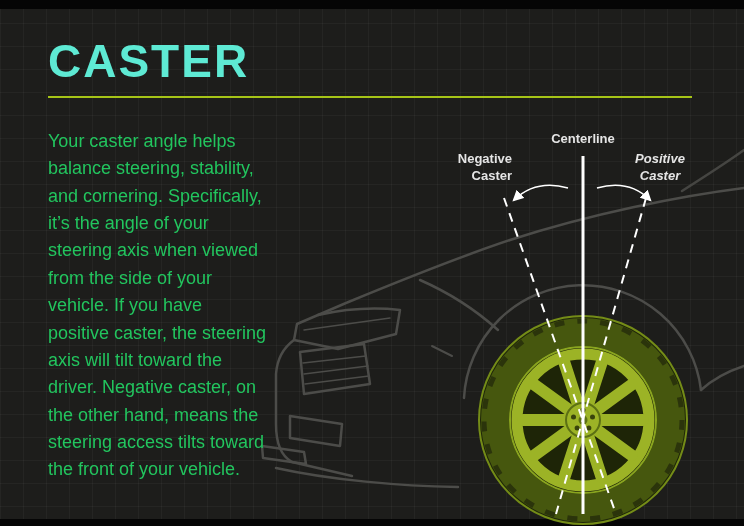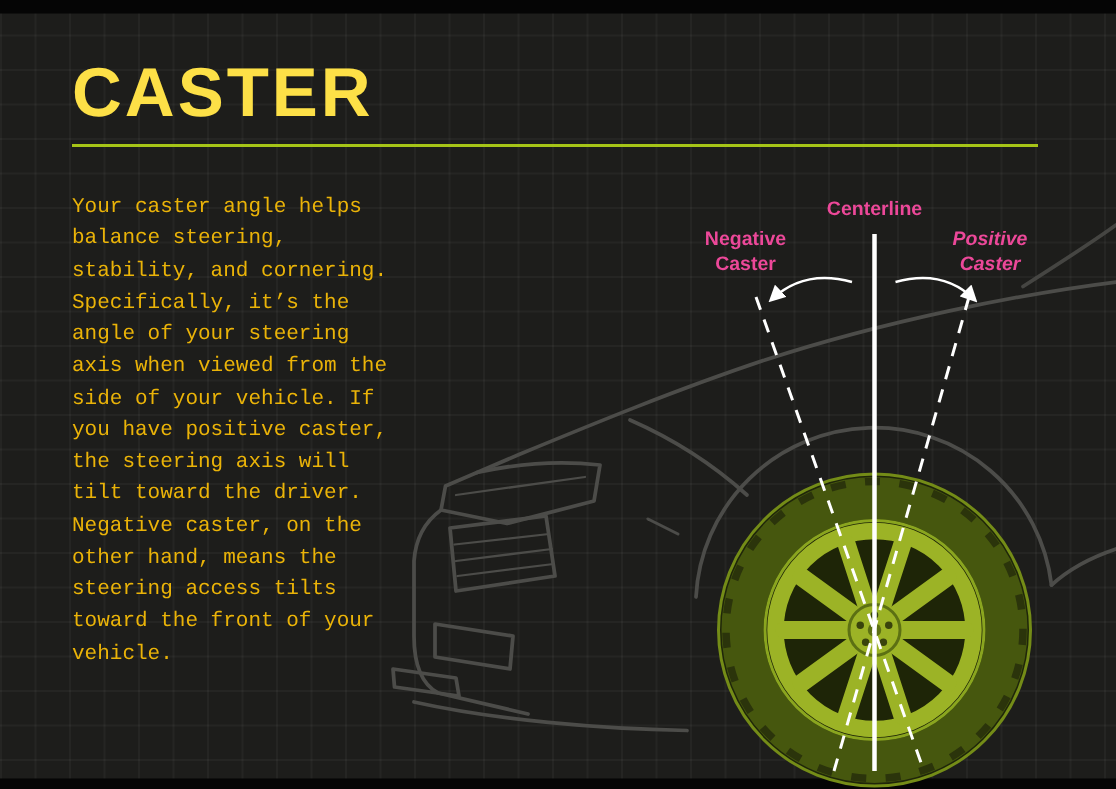--- a/index.html
+++ b/index.html
@@ -19,57 +19,56 @@
   .frame-bar { position: absolute; left: 0; width: 744px; background: #050505; z-index: 1; }
   .frame-bar.top { top: 0; height: 9px; }
   .frame-bar.bottom { bottom: 0; height: 7px; }
 
   .page-title {
     position: absolute;
     left: 48px; top: 34px;
     font-size: 46px;
     font-weight: bold;
     letter-spacing: 2px;
-    color: #fde047;
+    color: #5eead4;
     z-index: 3;
   }
   .title-rule {
     position: absolute;
     left: 48px; top: 96px;
     width: 644px; height: 2px;
     background: #a6c417;
     z-index: 3;
   }
   .description {
     position: absolute;
     left: 48px; top: 128px;
     width: 220px;
-    font-size: 14px;
+    font-size: 18px;
     line-height: 1.52;
-    color: #eab308;
+    color: #22c55e;
     z-index: 3;
-    font-family: Liberation Mono, monospace;
   }
   .diagram-svg {
     position: absolute;
     left: 0; top: 0;
     width: 744px; height: 526px;
     z-index: 2;
   }
   .label {
     position: absolute;
-    color: #ec4899;
+    color: #e5e5e5;
     font-weight: bold;
     font-size: 13px;
     line-height: 1.3;
     text-align: center;
     z-index: 4;
   }
   .label.centerline { left: 531px; top: 131px; width: 104px; }
-  .label.negative  { left: 459px; top: 151px; width: 76px; }
+  .label.negative  { left: 436px; top: 151px; width: 76px; text-align: right; }
   .label.positive  { left: 622px; top: 151px; width: 76px; font-style: italic; }
 </style>
 </head>
 <body>
 
 <div class="frame-bar top"></div>
 <div class="frame-bar bottom"></div>
 
 <h1 class="page-title">CASTER</h1>
 <div class="title-rule"></div>

